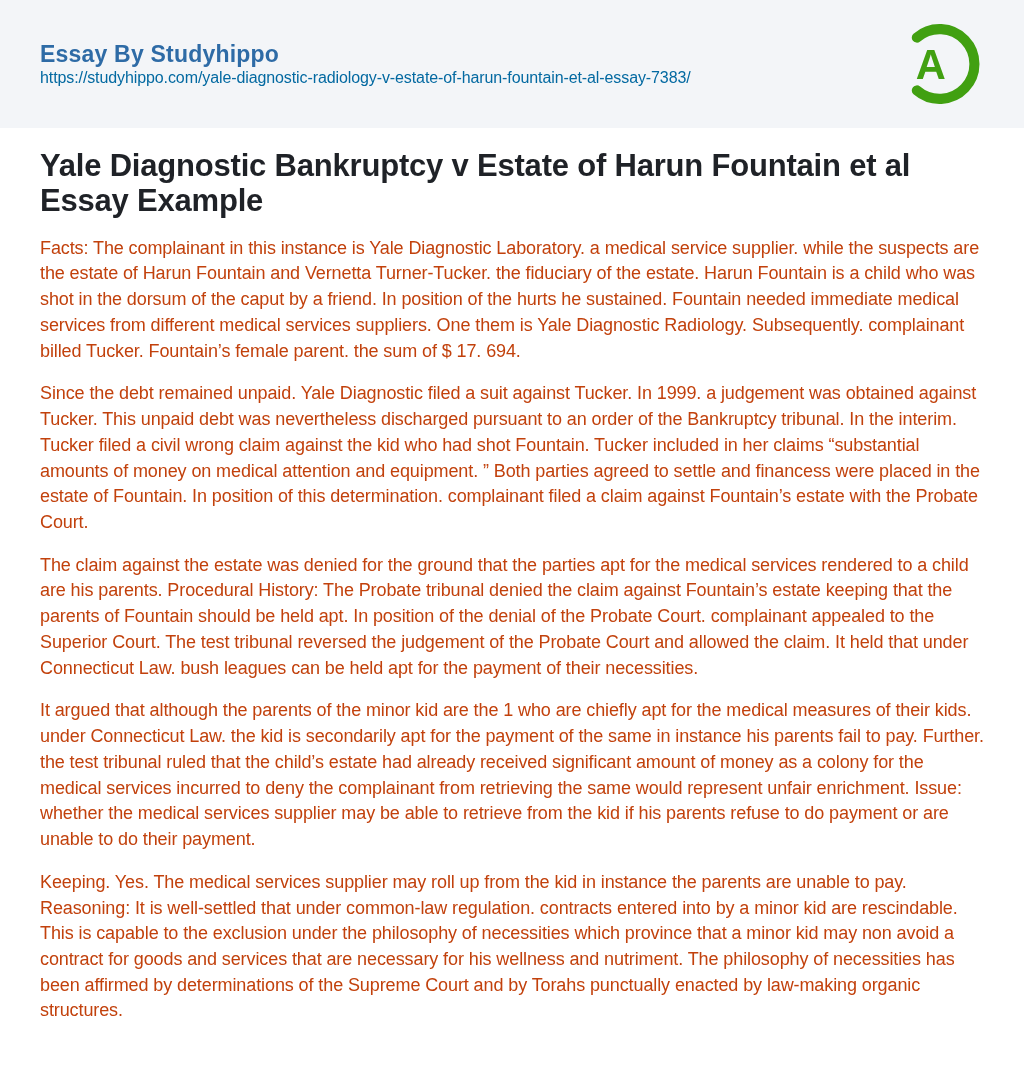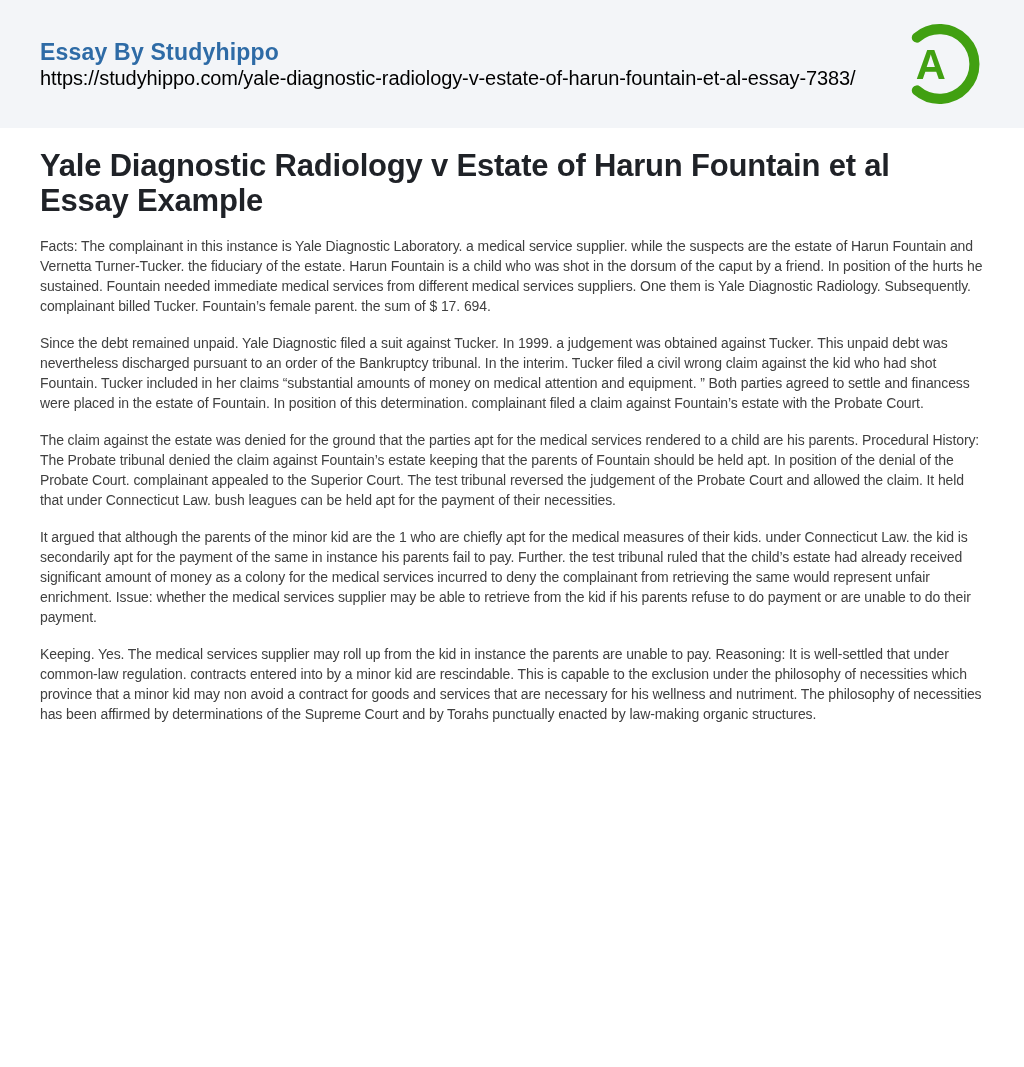--- a/index.html
+++ b/index.html
@@ -23,42 +23,42 @@
   }
   .header-left { display: flex; flex-direction: column; }
   .site-title {
     color: #2e6ba6;
     font-size: 23px;
     font-weight: 700;
     letter-spacing: 0.2px;
     margin-bottom: 1px;
   }
   .page-url {
-    color: #000000;
-    font-size: 20px;
+    color: #0369a1;
+    font-size: 16px;
     font-weight: 400;
     text-decoration: none;
     letter-spacing: -0.1px;
   }
   .logo { width: 90px; height: 90px; flex: 0 0 auto; }
   .main {
     padding: 20px 40px 40px 40px;
   }
   .article-title {
     color: #1f2227;
     font-size: 31px;
     font-weight: 700;
     line-height: 1.14;
     max-width: 900px;
     margin-bottom: 17px;
     letter-spacing: -0.2px;
   }
   .para {
-    color: #404040;
-    font-size: 14px;
+    color: #c2410c;
+    font-size: 18px;
     line-height: 1.43;
     letter-spacing: -0.1px;
     max-width: 946px;
     margin-bottom: 17px;
   }
 </style>
 </head>
 <body>
 
 <div class="page">
@@ -70,21 +70,21 @@
     </div>
     <div class="logo">
       <svg width="90" height="90" viewBox="0 0 80 80" aria-hidden="true">
         <path d="M 18.5 16.5 A 31 31 0 1 1 18.5 63.5" fill="none" stroke="#41a011" stroke-width="9" stroke-linecap="round"></path>
         <text x="31" y="53" text-anchor="middle" font-family="Liberation Sans, sans-serif" font-size="37" font-weight="600" fill="#41a011">A</text>
       </svg>
     </div>
   </div>
 
   <div class="main">
-    <h1 class="article-title">Yale Diagnostic Radiology v Estate of Harun Fountain et al Essay Example</h1>
+    <h1 class="article-title">Yale Diagnostic Bankruptcy v Estate of Harun Fountain et al Essay Example</h1>
     <div>
         <p class="para">Facts: The complainant in this instance is Yale Diagnostic Laboratory. a medical service supplier. while the suspects are the estate of Harun Fountain and Vernetta Turner-Tucker. the fiduciary of the estate. Harun Fountain is a child who was shot in the dorsum of the caput by a friend. In position of the hurts he sustained. Fountain needed immediate medical services from different medical services suppliers. One them is Yale Diagnostic Radiology. Subsequently. complainant billed Tucker. Fountain’s female parent. the sum of $ 17. 694.</p>
         <p class="para">Since the debt remained unpaid. Yale Diagnostic filed a suit against Tucker. In 1999. a judgement was obtained against Tucker. This unpaid debt was nevertheless discharged pursuant to an order of the Bankruptcy tribunal. In the interim. Tucker filed a civil wrong claim against the kid who had shot Fountain. Tucker included in her claims “substantial amounts of money on medical attention and equipment. ” Both parties agreed to settle and financess were placed in the estate of Fountain. In position of this determination. complainant filed a claim against Fountain’s estate with the Probate Court.</p>
         <p class="para">The claim against the estate was denied for the ground that the parties apt for the medical services rendered to a child are his parents. Procedural History: The Probate tribunal denied the claim against Fountain’s estate keeping that the parents of Fountain should be held apt. In position of the denial of the Probate Court. complainant appealed to the Superior Court. The test tribunal reversed the judgement of the Probate Court and allowed the claim. It held that under Connecticut Law. bush leagues can be held apt for the payment of their necessities.</p>
         <p class="para">It argued that although the parents of the minor kid are the 1 who are chiefly apt for the medical measures of their kids. under Connecticut Law. the kid is secondarily apt for the payment of the same in instance his parents fail to pay. Further. the test tribunal ruled that the child’s estate had already received significant amount of money as a colony for the medical services incurred to deny the complainant from retrieving the same would represent unfair enrichment. Issue: whether the medical services supplier may be able to retrieve from the kid if his parents refuse to do payment or are unable to do their payment.</p>
         <p class="para">Keeping. Yes. The medical services supplier may roll up from the kid in instance the parents are unable to pay. Reasoning: It is well-settled that under common-law regulation. contracts entered into by a minor kid are rescindable. This is capable to the exclusion under the philosophy of necessities which province that a minor kid may non avoid a contract for goods and services that are necessary for his wellness and nutriment. The philosophy of necessities has been affirmed by determinations of the Supreme Court and by Torahs punctually enacted by law-making organic structures.</p>
       </div>
   </div>
 
 </div>

